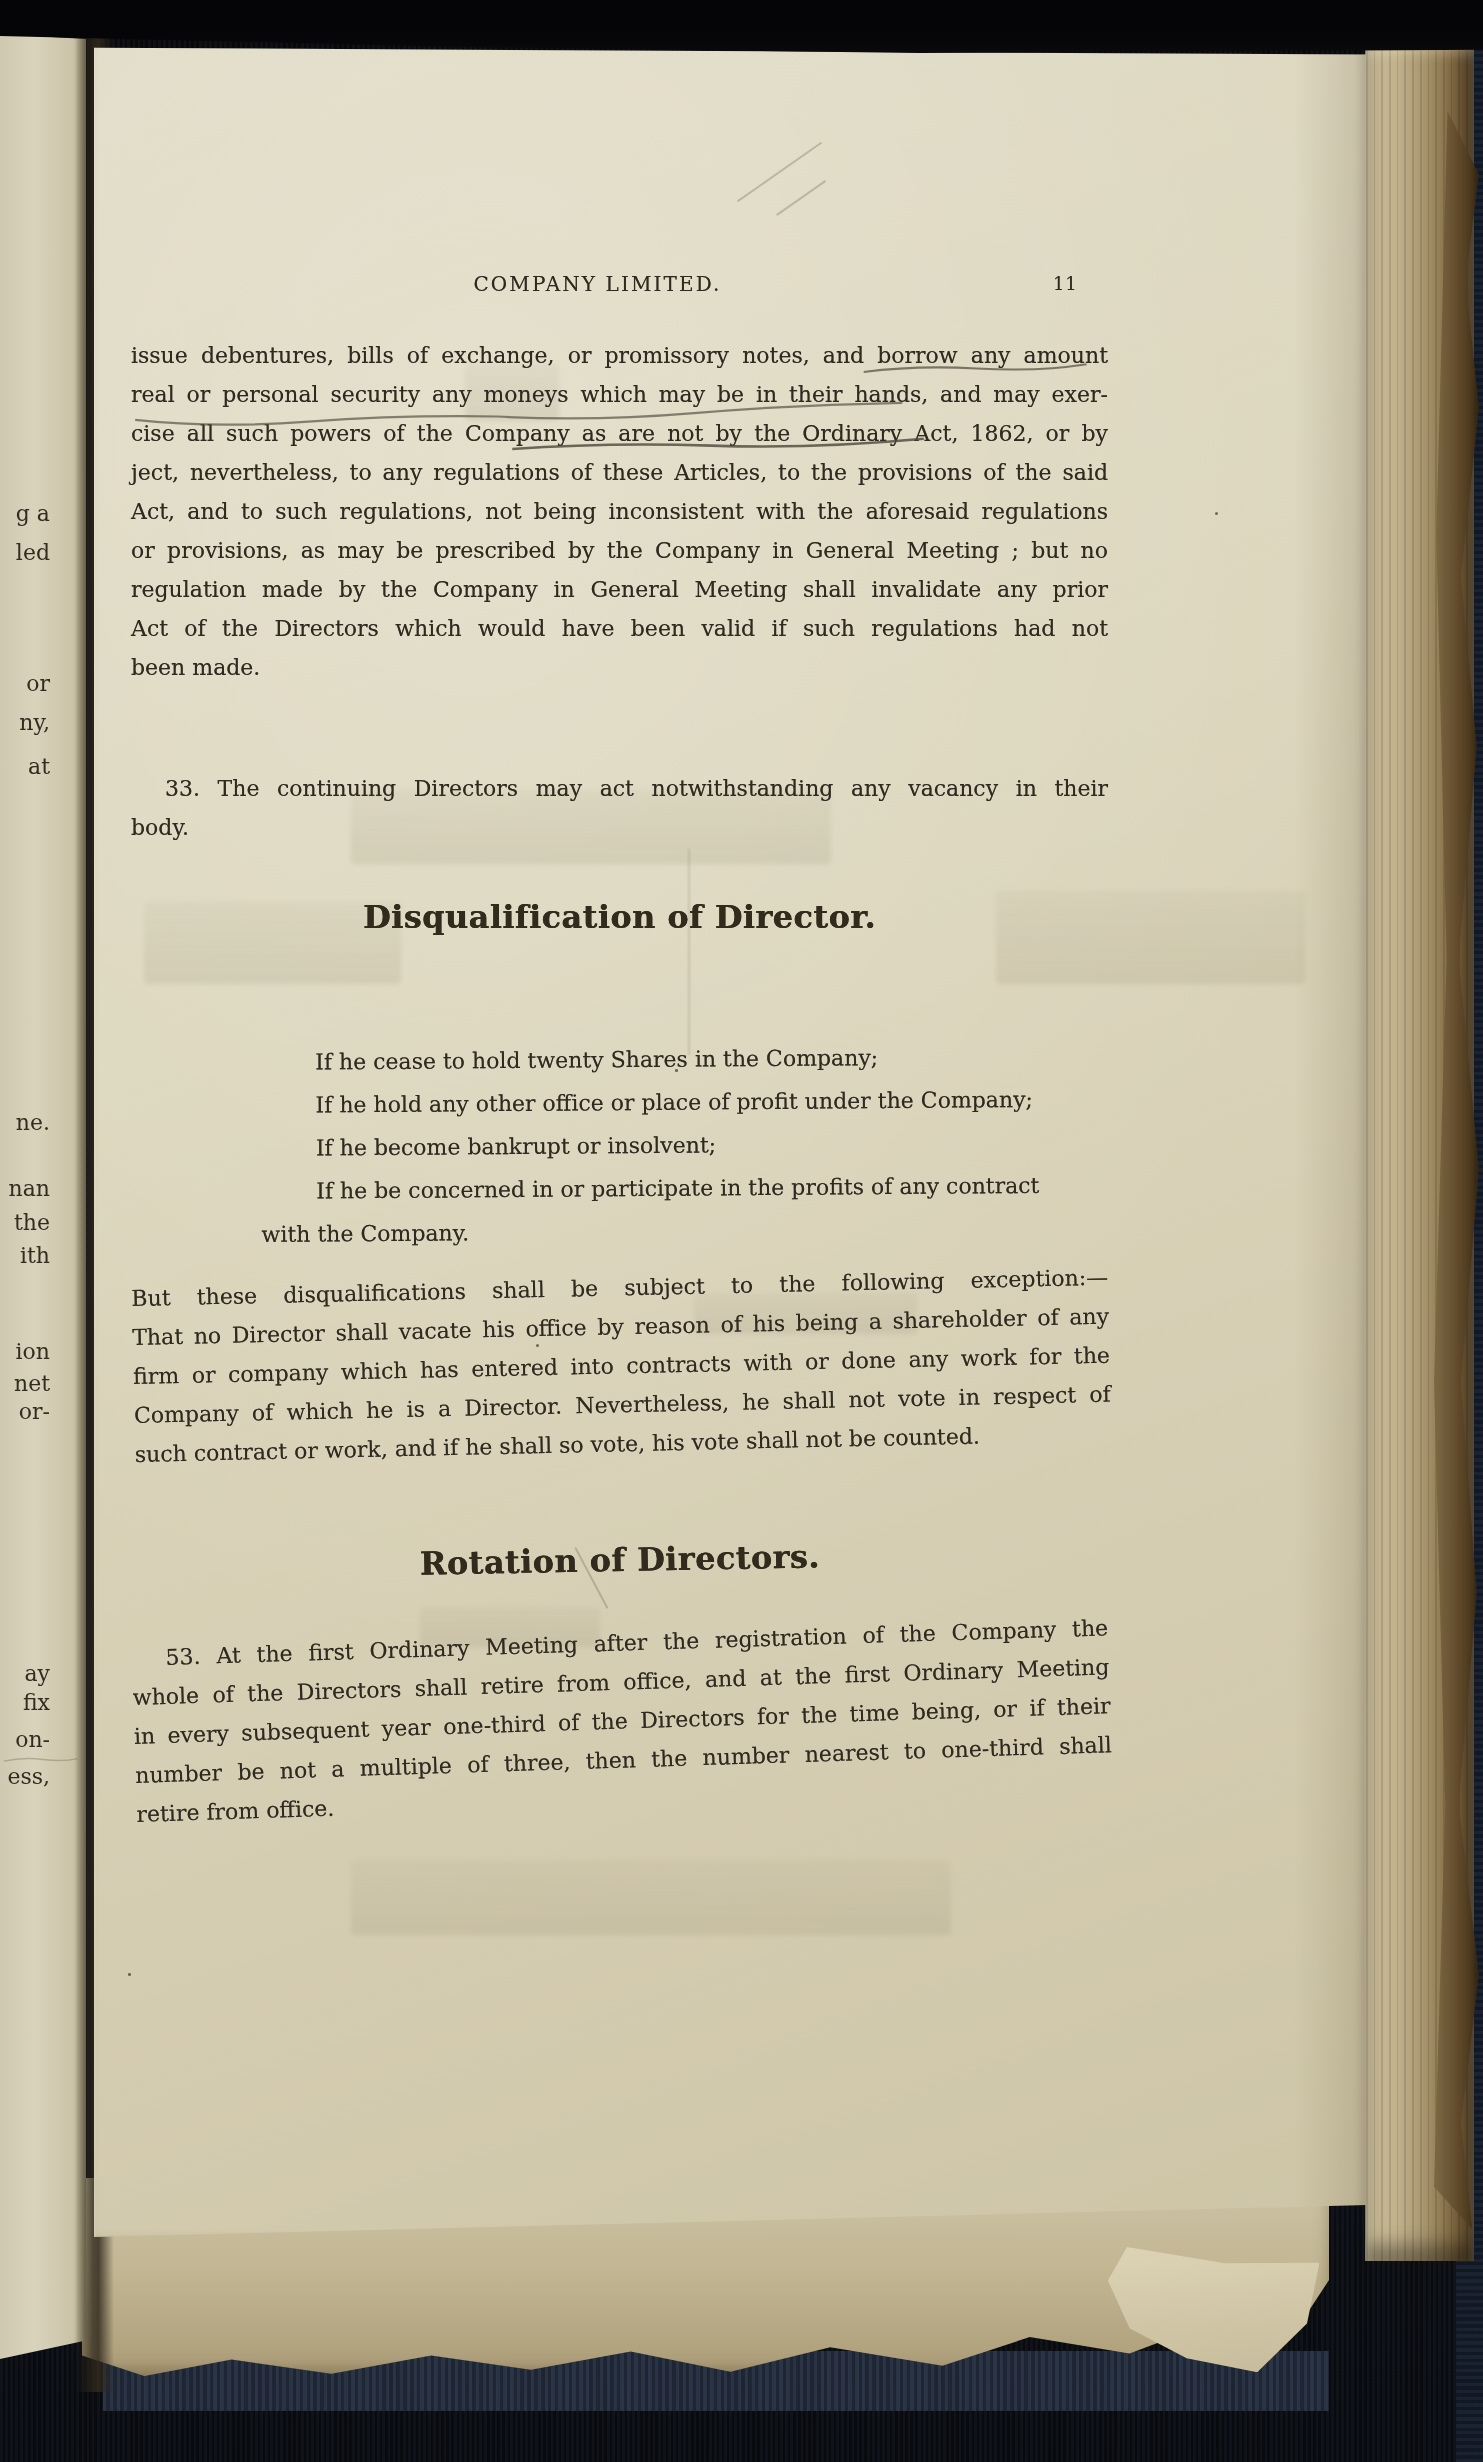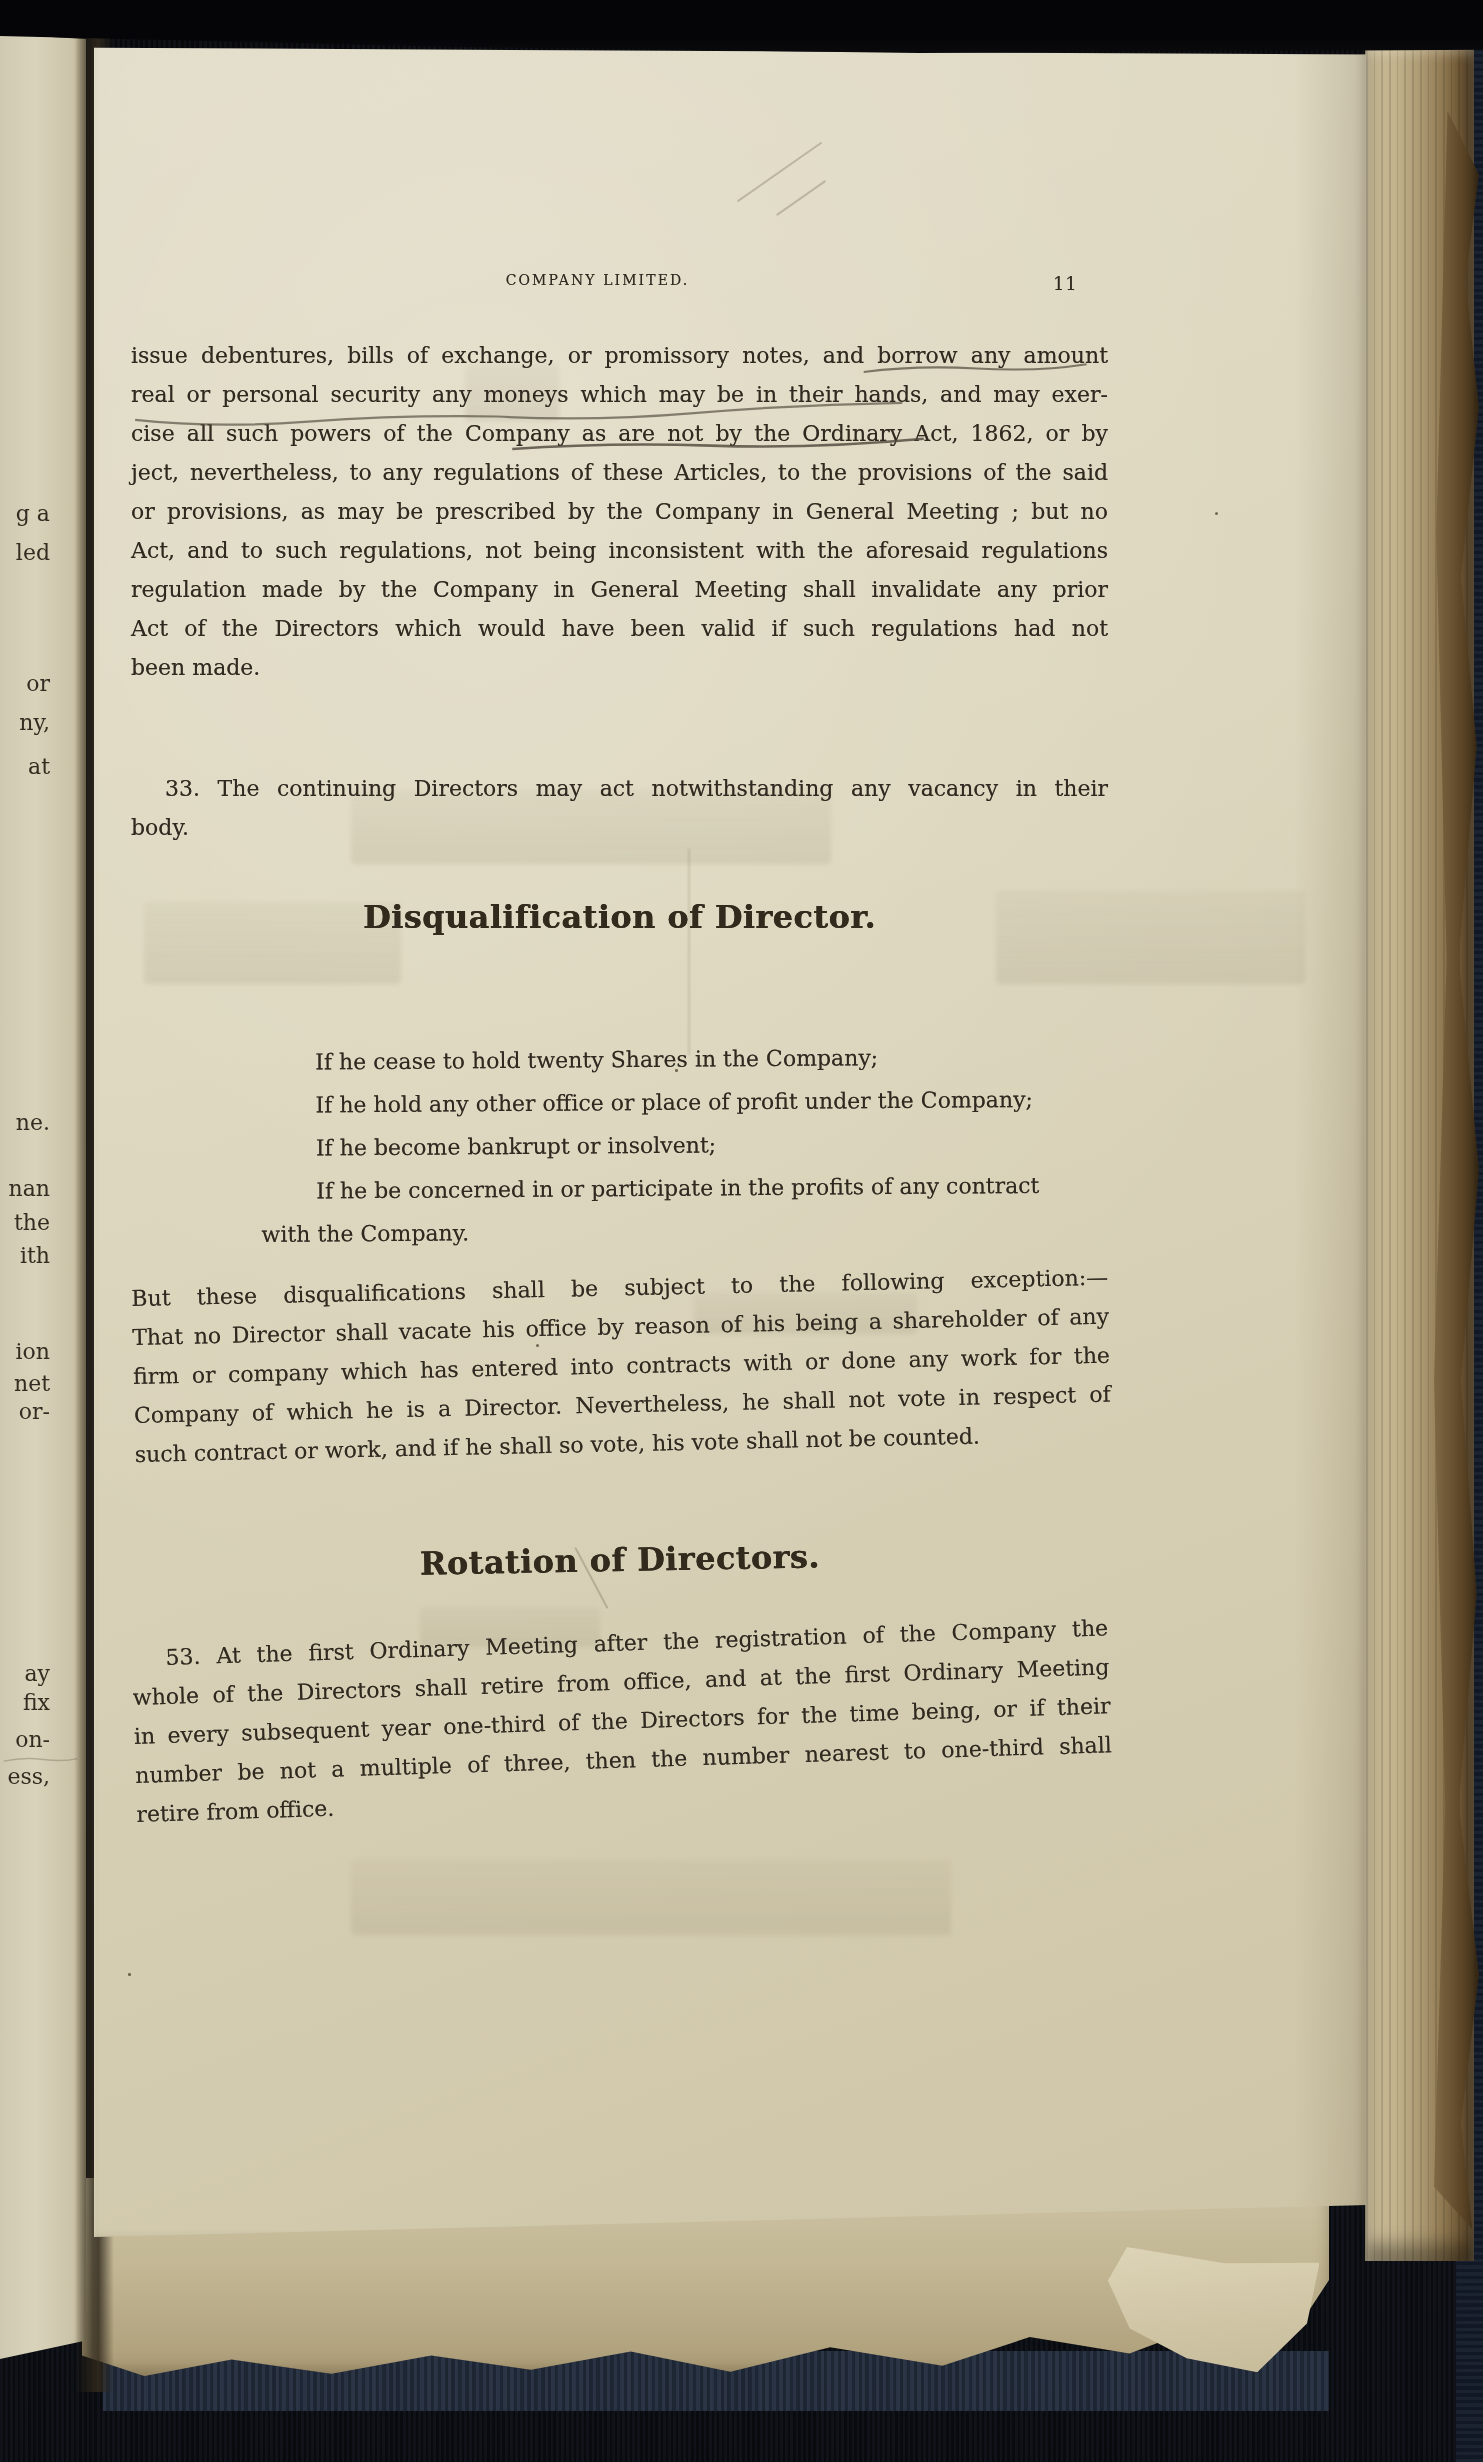--- a/index.html
+++ b/index.html
@@ -50,21 +50,21 @@
   .main-page{position:absolute;left:94px;top:34px;width:1272px;height:2205px;
      background:
        radial-gradient(120% 90% at 30% 20%, rgba(255,255,248,.20), rgba(0,0,0,0) 60%),
        linear-gradient(160deg,#e0dbc6 0%,#dcd6bd 38%,#d5cdb2 72%,#cec5a7 100%);
      clip-path:polygon(0 13.7px,100% 20.6px,100% 2171px,0 2203px);
      box-shadow:inset -3.4px 0 8.6px rgba(70,55,30,.22), inset 0 2.6px 3.4px rgba(255,255,250,.5);}
   .edge-band{position:absolute;left:1200px;top:0;width:72px;height:100%;
      background:linear-gradient(90deg,rgba(120,105,70,0),rgba(120,105,70,.14) 60%,rgba(95,80,50,.20) 100%);}
   .ink{color:#2f2920;text-shadow:0 0 0.4px rgba(47,41,32,.55);}
   .running-head{position:absolute;left:37px;top:238px;width:933px;text-align:center;
-     font-size:14px;letter-spacing:2.1px;}
+     font-size:20px;letter-spacing:2.1px;}
   .page-num{position:absolute;left:959px;top:239px;font-size:18px;letter-spacing:0.9px;}
   .col{position:absolute;left:37px;width:977px;}
   .line{line-height:39px;font-size:22px;text-align:justify;text-align-last:justify;text-justify:inter-word;}
   .line.last{text-align-last:left;}
   .indent{text-indent:34px;}
   .sec-heading{position:absolute;left:37px;width:977px;margin:0;text-align:center;
      font-size:32px;font-weight:700;letter-spacing:0.4px;color:#322a1c;
      text-shadow:0.3px 0 0 #322a1c;}
   .subitems .line{text-align:left;text-align-last:left;line-height:43px;padding-left:184px;}
   .subitems .line.hang{padding-left:129px;}
@@ -134,22 +134,22 @@
     <div class="ghost" style="left:257px;top:1826px;width:600px;height:75px"></div>
 
     <div class="running-head ink">COMPANY LIMITED.</div>
     <div class="page-num ink">11</div>
 
     <div class="col ink" style="top:302px">
       <div class="line">issue debentures, bills of exchange, or promissory notes, and borrow any amount</div>
       <div class="line">real or personal security any moneys which may be in their hands, and may exer-</div>
       <div class="line">cise all such powers of the Company as are not by the Ordinary Act, 1862, or by</div>
       <div class="line">ject, nevertheless, to any regulations of these Articles, to the provisions of the said</div>
+      <div class="line">Act, and to such regulations, not being inconsistent with the aforesaid regulations</div>
       <div class="line">or provisions, as may be prescribed by the Company in General Meeting ; but no</div>
-      <div class="line">Act, and to such regulations, not being inconsistent with the aforesaid regulations</div>
       <div class="line">regulation made by the Company in General Meeting shall invalidate any prior</div>
       <div class="line">Act of the Directors which would have been valid if such regulations had not</div>
       <div class="line last">been made.</div>
     </div>
 
     <div class="col ink" style="top:735px">
       <div class="line indent">33. The continuing Directors may act notwithstanding any vacancy in their</div>
       <div class="line last">body.</div>
     </div>
 

